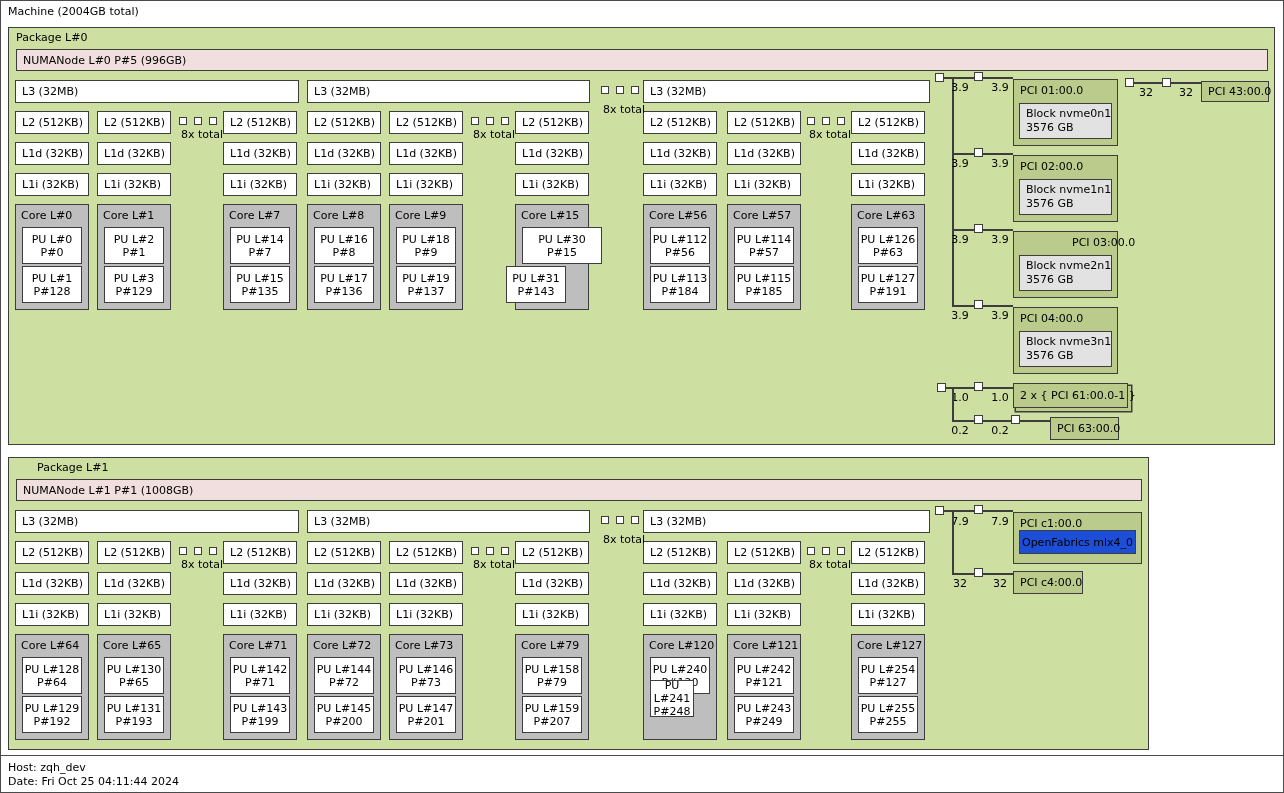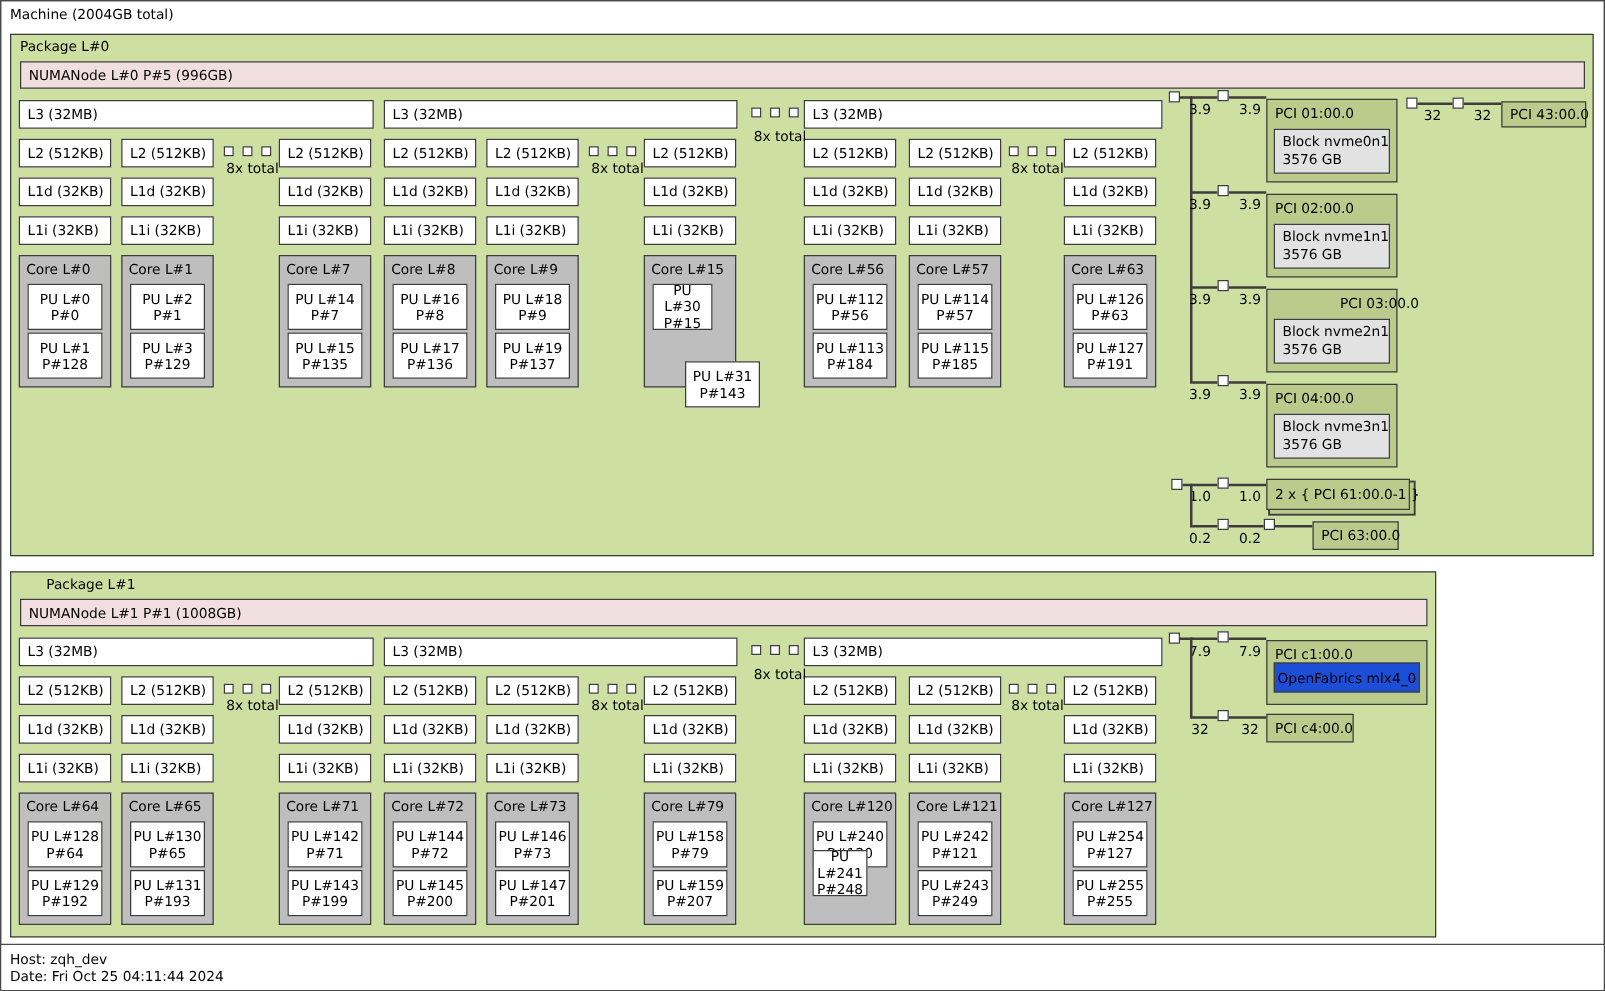--- a/index.html
+++ b/index.html
@@ -104,25 +104,25 @@
       </div>
       <div class="abs b pu" style="left: 396px; top: 266px; width: 60px; height: 37px;">
         <div>PU L#19</div>
         <div>P#137</div>
       </div>
       <div class="abs b cache" style="left: 515px; top: 111px; width: 74px; height: 23px;">L2 (512KB)</div>
       <div class="abs b cache" style="left: 515px; top: 142px; width: 74px; height: 23px;">L1d (32KB)</div>
       <div class="abs b cache" style="left: 515px; top: 173px; width: 74px; height: 23px;">L1i (32KB)</div>
       <div class="abs b core" style="left: 515px; top: 204px; width: 74px; height: 106px;"></div>
       <div class="abs lbl" style="left: 521px; top: 209px;">Core L#15</div>
-      <div class="abs b pu" style="left: 522px; top: 227px; width: 48px; height: 37px;">
+      <div class="abs b pu" style="left: 522px; top: 227px; width: 80px; height: 37px;">
         <div>PU L#30</div>
         <div>P#15</div>
       </div>
-      <div class="abs b pu" style="left: 548px; top: 266px; width: 60px; height: 37px; margin-top: 23px;">
+      <div class="abs b pu" style="left: 506px; top: 266px; width: 60px; height: 37px;">
         <div>PU L#31</div>
         <div>P#143</div>
       </div>
       <div class="abs sq" style="left: 471px; top: 117px; width: 8px; height: 8px;"></div>
       <div class="abs sq" style="left: 486px; top: 117px; width: 8px; height: 8px;"></div>
       <div class="abs sq" style="left: 501px; top: 117px; width: 8px; height: 8px;"></div>
       <div class="abs clbl" style="left: 449px; top: 128px; width: 90px; height: 12px;">8x total</div>
       <div class="abs b cache" style="left: 643px; top: 80px; width: 287px; height: 23px;">L3 (32MB)</div>
       <div class="abs b cache" style="left: 643px; top: 111px; width: 74px; height: 23px;">L2 (512KB)</div>
       <div class="abs b cache" style="left: 643px; top: 142px; width: 74px; height: 23px;">L1d (32KB)</div>

